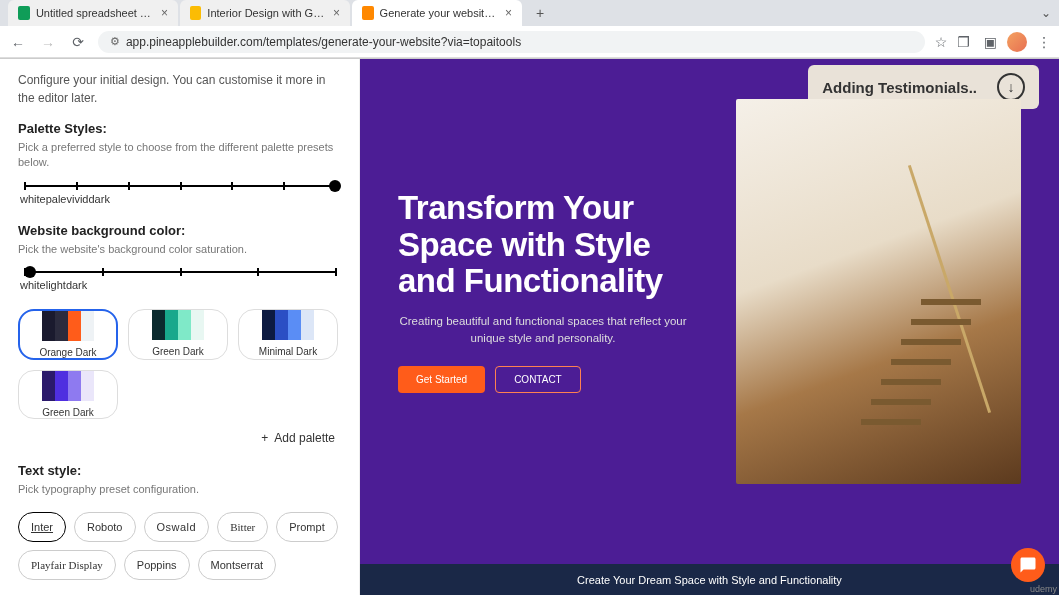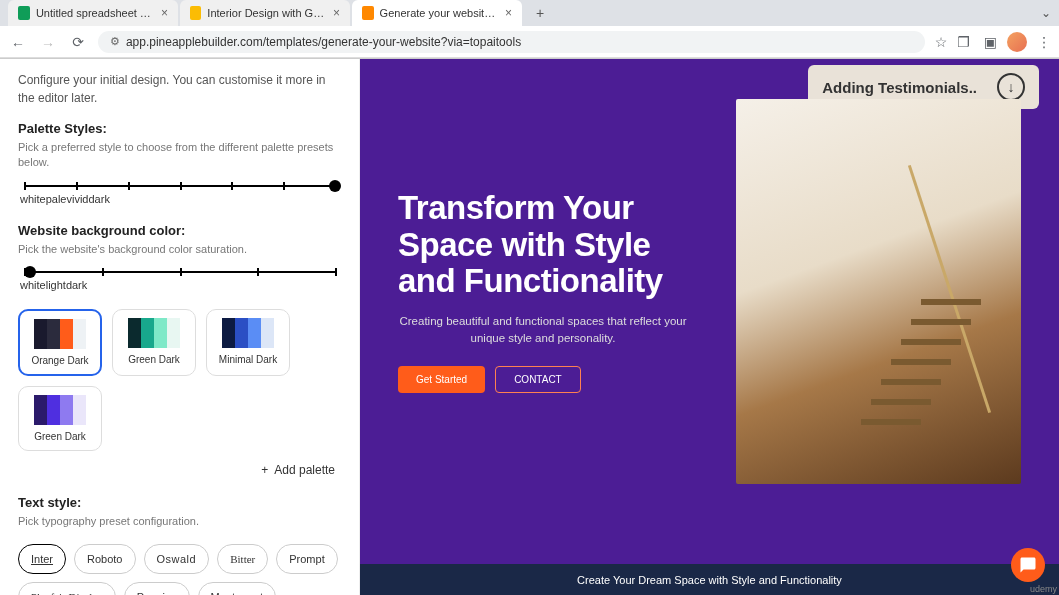--- a/index.html
+++ b/index.html
@@ -35,21 +35,21 @@
     .section-desc { font-size: 11px; color: #777; line-height: 1.4; margin-bottom: 14px; }
     
     
     .slider-track { position: relative; height: 2px; background: #000; margin: 10px 6px 6px; }
     .slider-tick { position: absolute; top: -3px; width: 2px; height: 8px; background: #000; }
     .slider-thumb { position: absolute; width: 12px; height: 12px; border-radius: 50%; background: #000; top: -5px; transform: translateX(-50%); cursor: pointer; }
     .slider-labels { display: flex; font-size: 11px; color: #333; margin-bottom: 18px; padding: 0 2px; }
     
     
     .palette-grid { display: flex; flex-wrap: wrap; gap: 10px; margin-bottom: 12px; }
-    .palette-card { width: 84px; border: 1px solid #ddd; border-radius: 10px; padding: 8px; text-align: center; cursor: pointer; }
+    .palette-card { width: 100px; border: 1px solid #ddd; border-radius: 16px; text-align: center; cursor: pointer; }
     .palette-card.selected { border: 2px solid #2563eb; }
     .palette-swatch { display: flex; height: 30px; margin-bottom: 6px; border-radius: 3px; overflow: hidden; justify-content: center; }
     .swatch-col { width: 13px; height: 100%; }
     .palette-label { font-size: 10px; color: #333; }
     
     .add-palette { display: flex; align-items: center; justify-content: flex-end; font-size: 12px; color: #333; cursor: pointer; gap: 6px; margin-bottom: 18px; padding-right: 6px; }
     
     
     .font-grid { display: flex; flex-wrap: wrap; gap: 8px; }
     .font-btn { border: 1px solid #ccc; border-radius: 15px; padding: 8px 12px; font-size: 11px; cursor: pointer; color: #333; }

